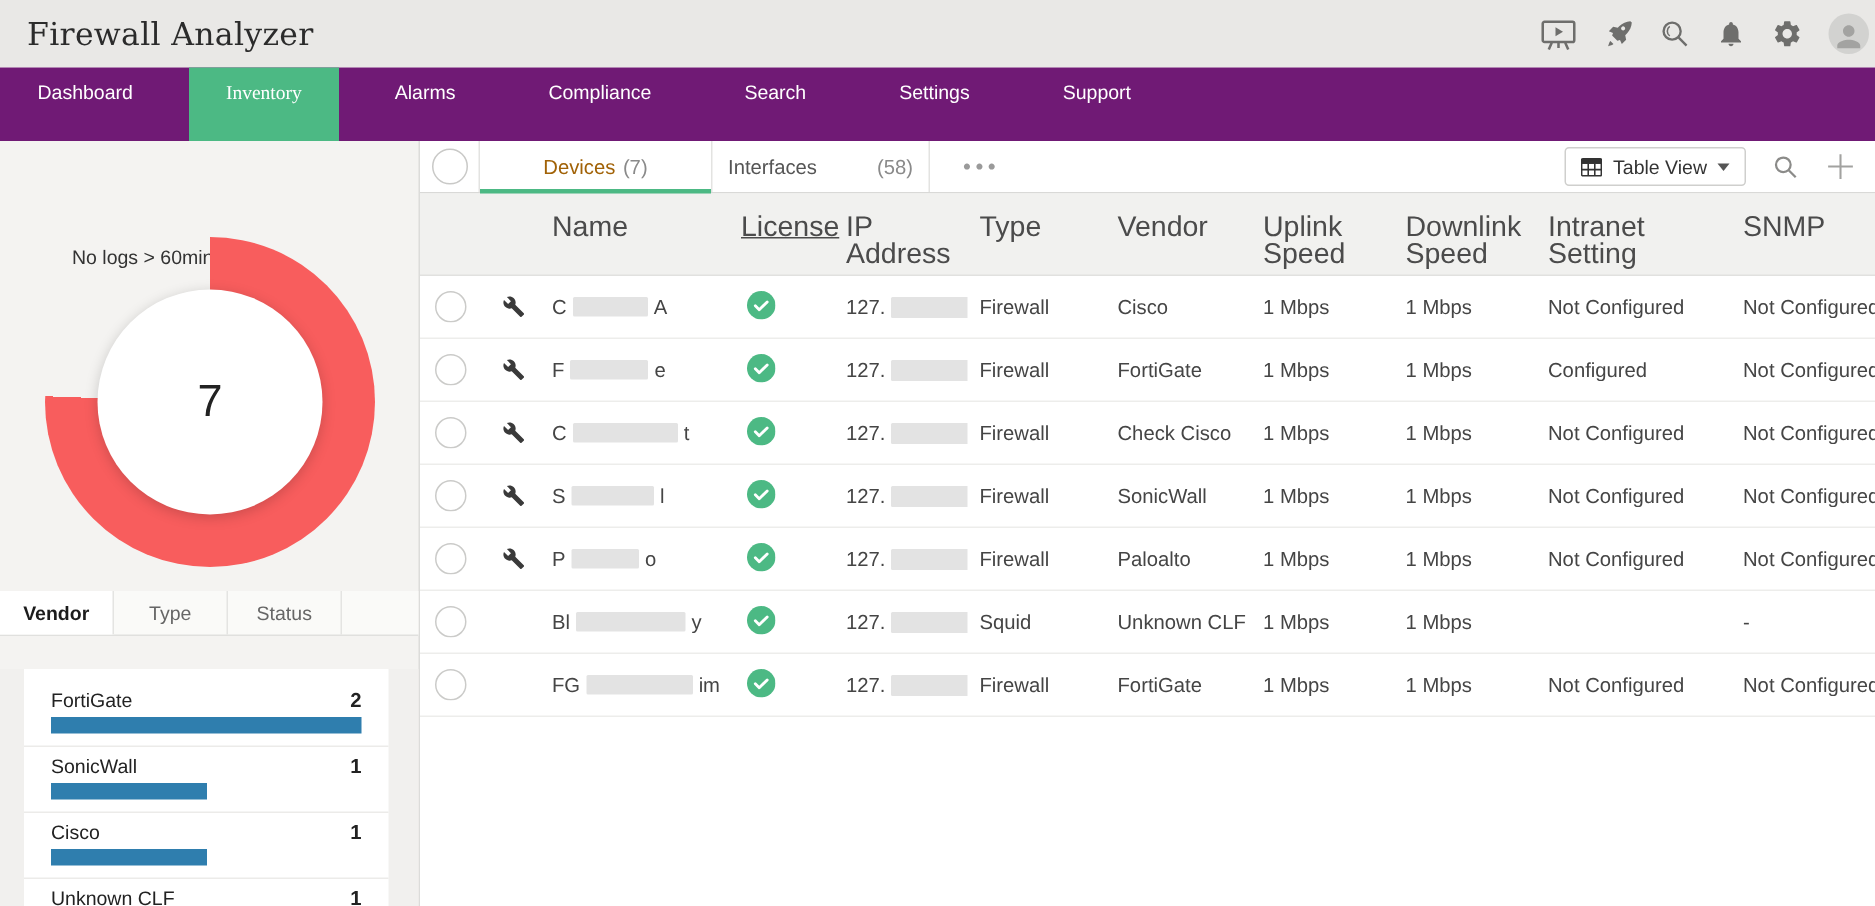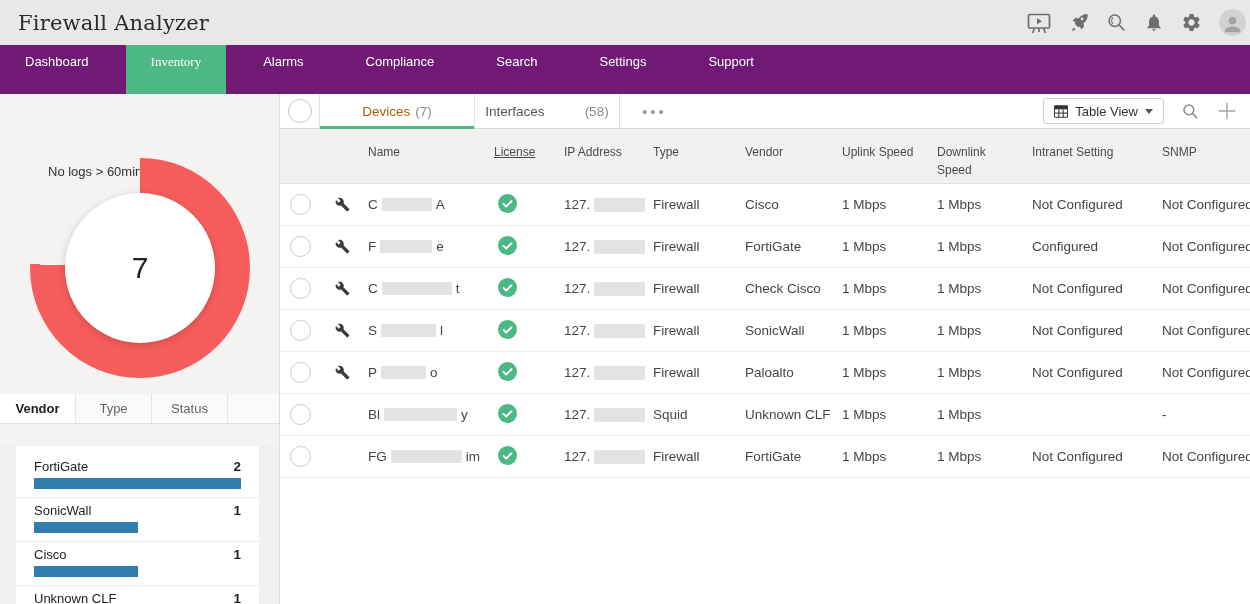--- a/index.html
+++ b/index.html
@@ -66,21 +66,21 @@
   .strip-spacer { flex:1; }
   .strip-right { display:flex; align-items:center; gap:17px; padding-right:12px; }
   .tv-btn { height:26px; border:1px solid #cfcfcd; border-radius:3px; background:#fff; display:flex;
     align-items:center; gap:7px; padding:0 10px; font-size:13px; color:#333; cursor:pointer; }
   .caret { width:0; height:0; border-left:4px solid transparent; border-right:4px solid transparent;
     border-top:5px solid #555; }
 
   
   .grid-row { display:grid; grid-template-columns:40px 160px 70px 95px 92px 97px 95px 95px 130px minmax(0,1fr); }
   .thead { background:#f1f1ef; height:55px; border-bottom:1px solid #e1e1df; }
-  .hcell { font-size:12px; color:#4b4b4b; padding:14px 4px 0 8px; line-height:18px; }
+  .hcell { font-size:19px; color:#4b4b4b; padding:14px 4px 0 8px; line-height:18px; }
   .hcell.cn { padding-left:48px; }
   .hcell.cl { padding-left:14px;text-decoration:underline; }
   .hcell.cip { padding-left:14px; }
   .trow { height:42px; border-bottom:1px solid #ededeb; align-items:center; cursor:pointer; background:#fff; }
   .cell { font-size:13.5px; color:#454545; padding-left:8px; white-space:nowrap; overflow:hidden; }
   .cell.cchk { display:flex; justify-content:center; padding-left:0; }
   .rcirc { width:21px; height:21px; border:1px solid #cbcbc9; border-radius:50%; background:#fff; cursor:pointer; }
   .cell.cname { padding-left:15px; display:flex; align-items:center; }
   .wslot { width:33px; display:inline-flex; align-items:center; flex:none; }
   .redact { display:inline-block; height:13px; background:#e3e3e3; vertical-align:middle;

